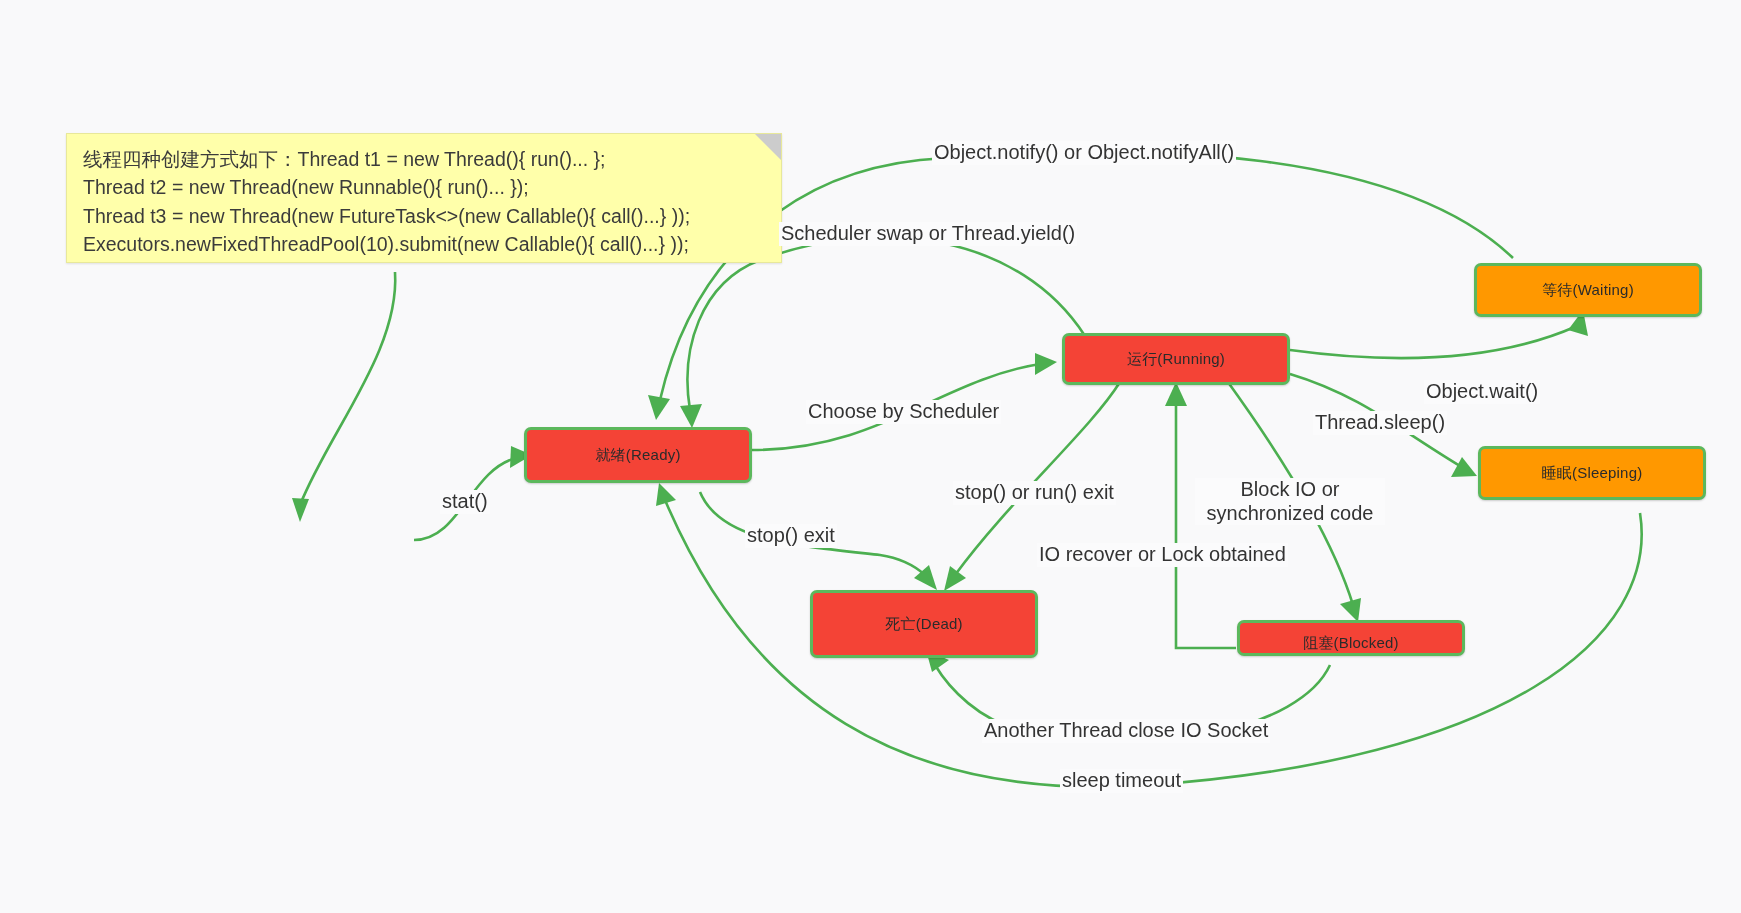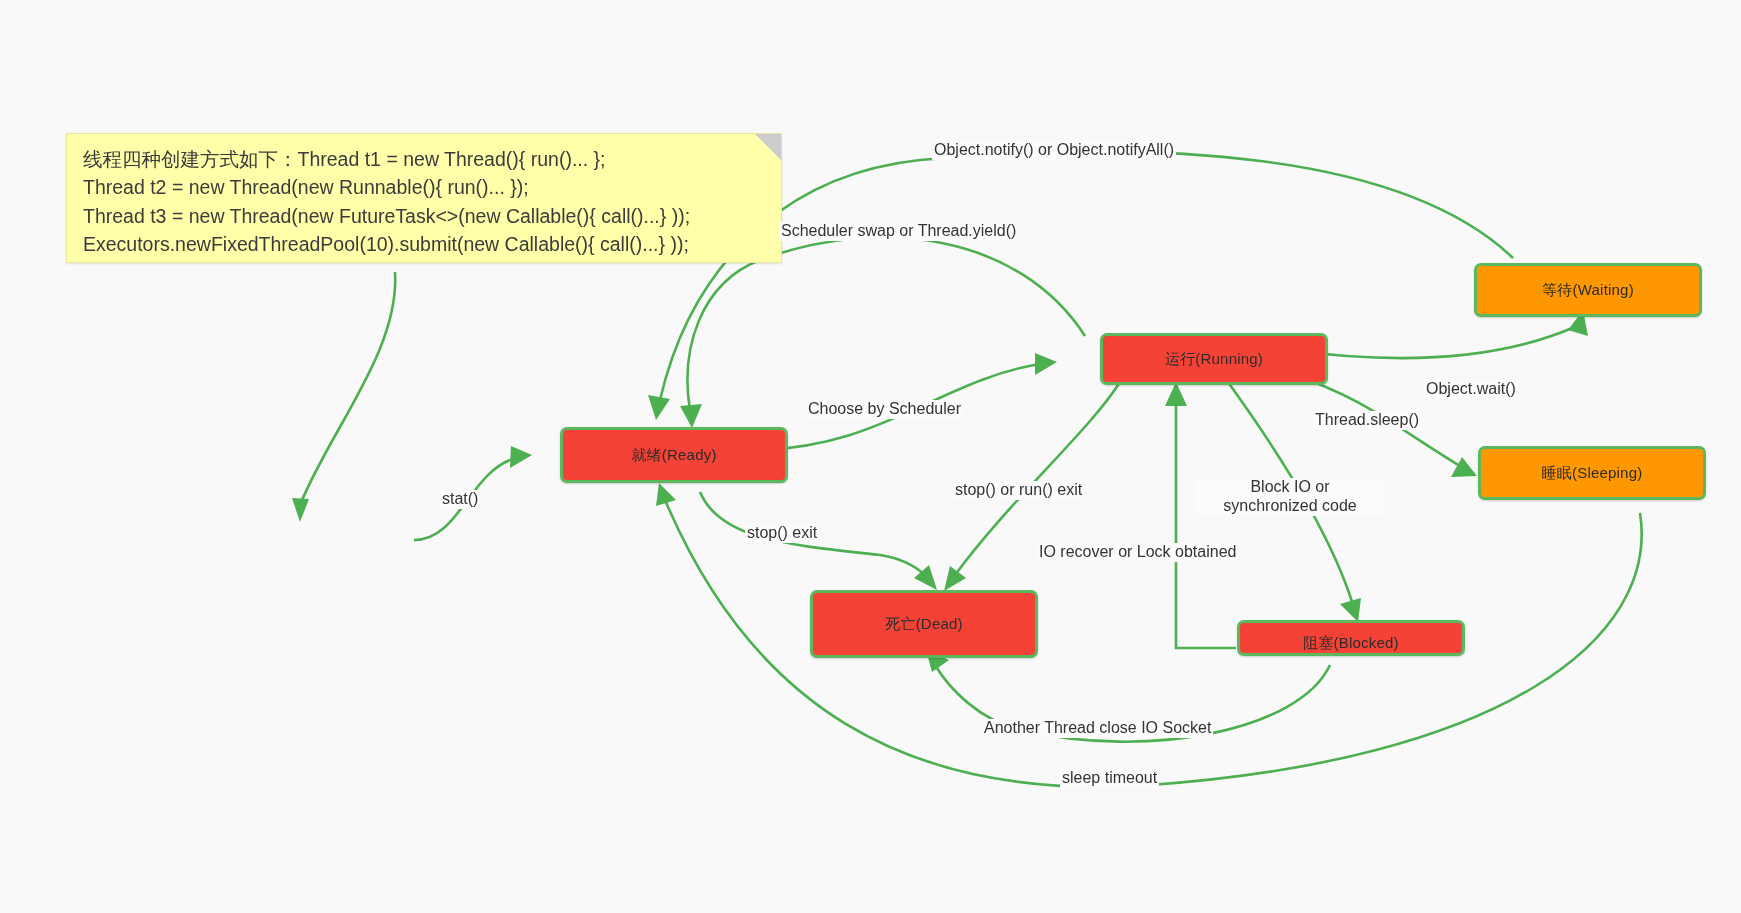--- a/index.html
+++ b/index.html
@@ -45,21 +45,21 @@
     letter-spacing: .2px;
     white-space: nowrap;
     box-shadow: 0 1px 2px rgba(0,0,0,.18);
   }
   .fill-running { background: #f44336; }
   .fill-waiting { background: #ff9800; }
 
   .edge-label {
     position: absolute;
     color: #333333;
-    font-size: 16px;
+    font-size: 20px;
     background: #fbfbfc;
     padding: 0 2px;
     white-space: nowrap;
     line-height: 1.18;
     text-align: center;
   }
   .edge-label.two-line { white-space: normal; }
 
   .note {
     position: absolute;
@@ -160,25 +160,25 @@
 
   <div class="note" style="left:38px; top:133px; width:716px; height:130px;">
     <span class="note-fold"></span>
     <div class="note-line">线程四种创建方式如下：Thread t1 = new Thread(){ run()...  };</div>
     <div class="note-line">Thread t2 = new Thread(new Runnable(){ run()...  });</div>
     <div class="note-line">Thread t3 = new Thread(new FutureTask&lt;&gt;(new Callable(){ call()...} ));</div>
     <div class="note-line">Executors.newFixedThreadPool(10).submit(new Callable(){ call()...} ));</div>
   </div>
 
 
-  <div class="node-box fill-running" style="left:524px; top:427px; width:228px; height:56px;margin-left:36px;">
+  <div class="node-box fill-running" style="left:524px; top:427px; width:228px; height:56px;">
     <span>就绪(Ready)</span>
   </div>
 
-  <div class="node-box fill-running" style="left:1062px; top:333px; width:228px; height:52px;margin-left:38px;">
+  <div class="node-box fill-running" style="left:1062px; top:333px; width:228px; height:52px;">
     <span>运行(Running)</span>
   </div>
 
   <div class="node-box fill-running" style="left:810px; top:590px; width:228px; height:68px;">
     <span>死亡(Dead)</span>
   </div>
 
   <div class="node-box fill-running" style="left:1237px; top:620px; width:228px; height:36px;align-items:flex-end;">
     <span>阻塞(Blocked)</span>
   </div>

